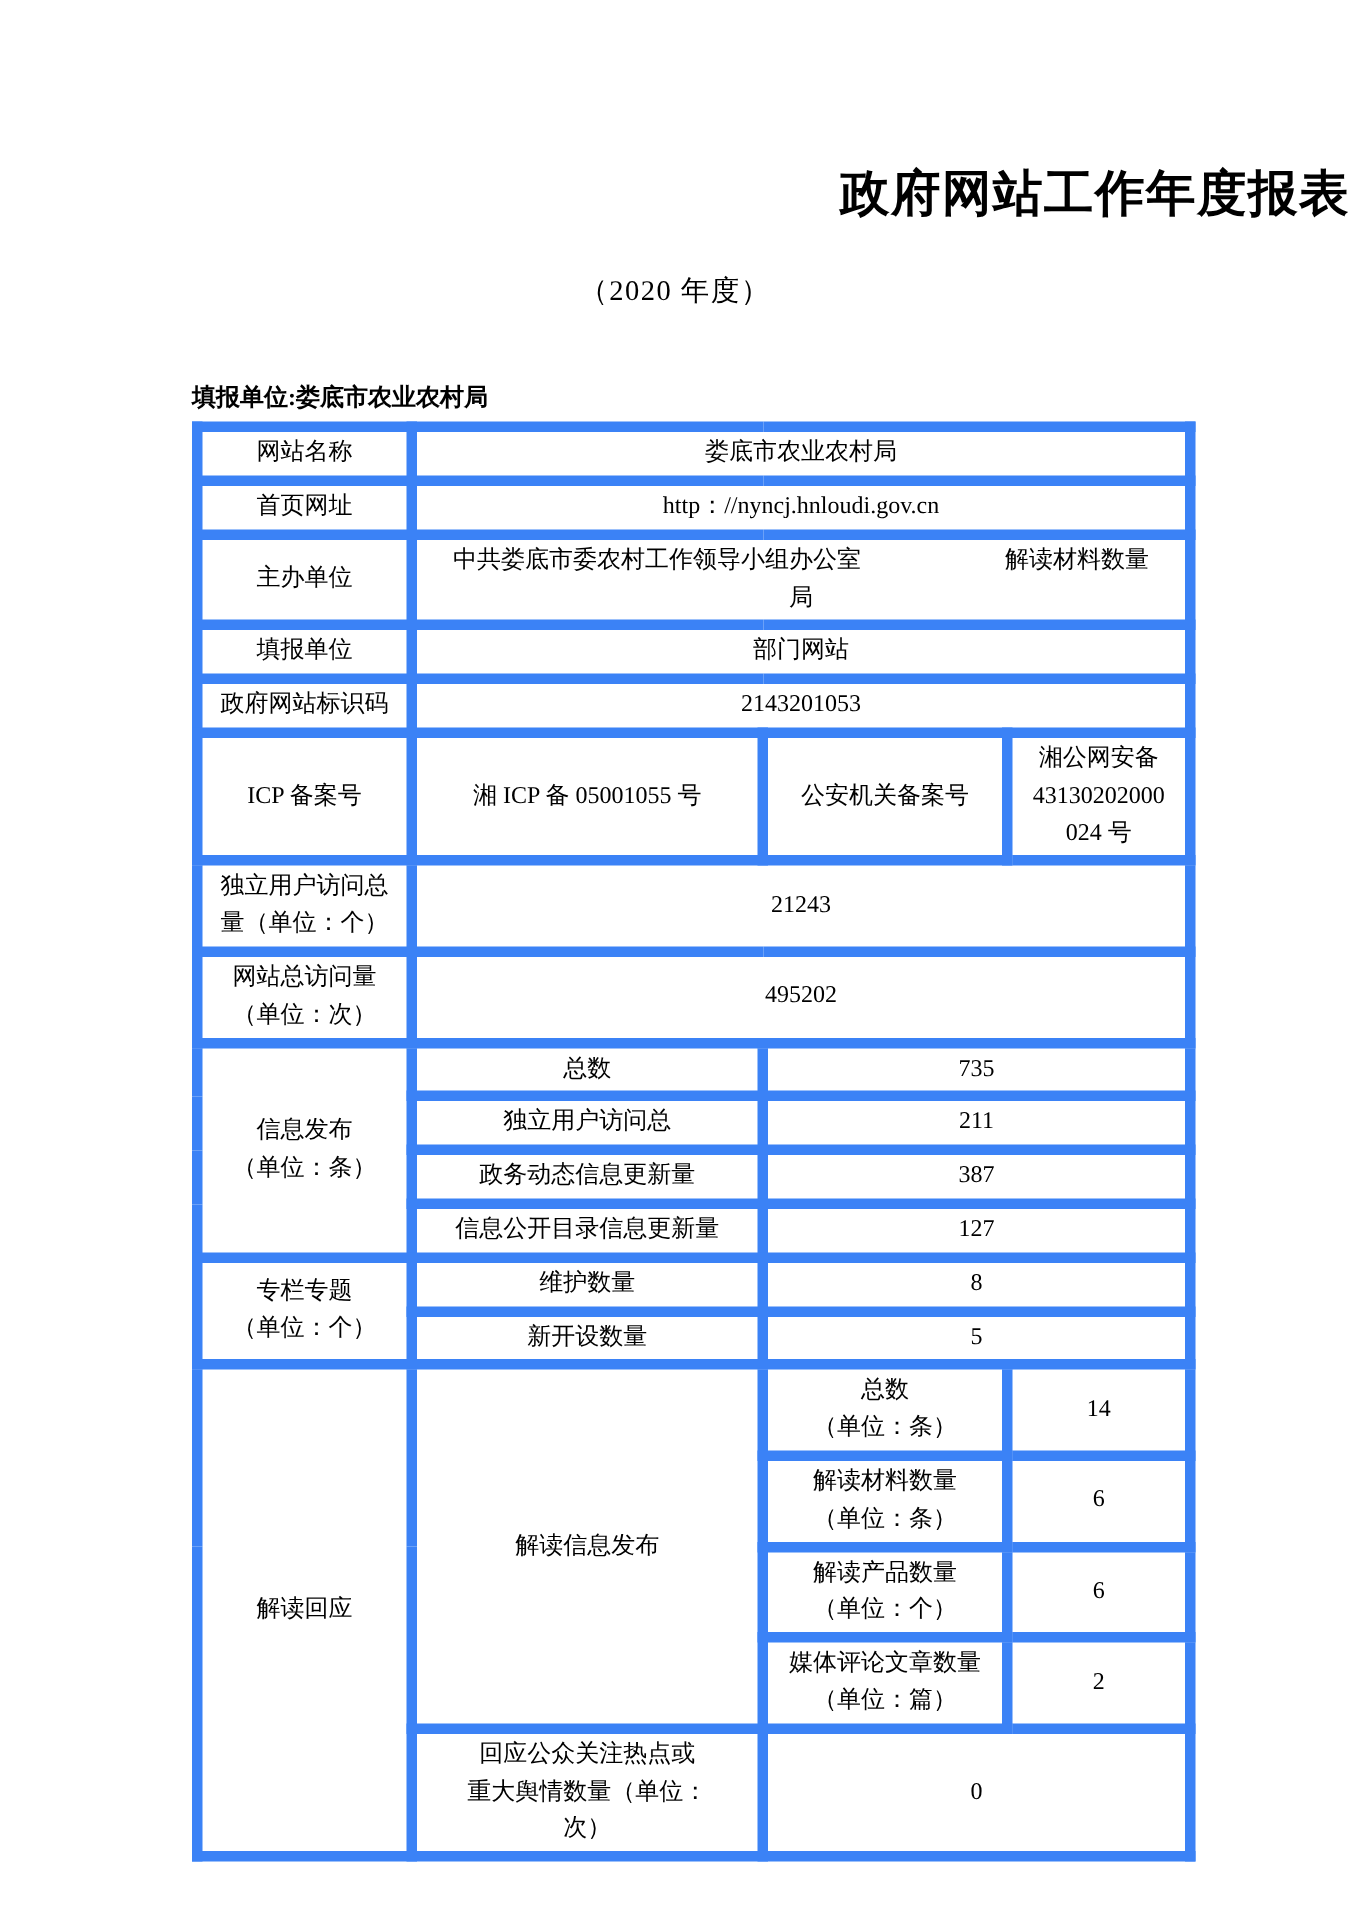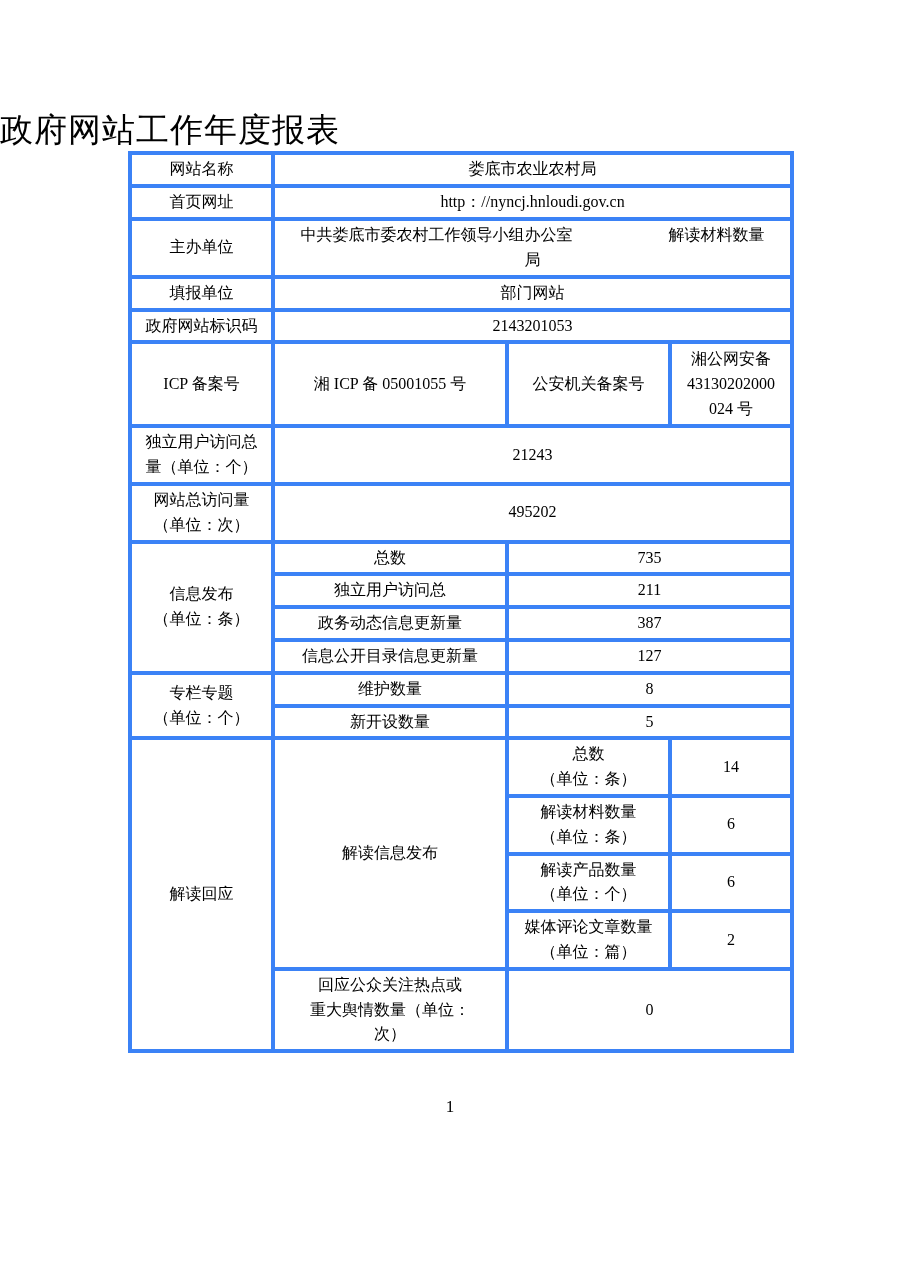--- a/index.html
+++ b/index.html
@@ -6,23 +6,23 @@
   body {
     width: 900px;
     height: 1273px;
     background: #ffffff;
     color: #000000;
     font-family: "Liberation Serif", "DejaVu Serif", serif;
     overflow: hidden;
   }
   .doc-page { padding-top: 110px; }
   .doc-title {
-    text-align: left;
+    text-align: right;
     font-size: 33px;
-    font-weight: normal;
+    font-weight: bold;
     letter-spacing: 1px;
     margin: 0;
     line-height: 1.25;
   }
   .doc-subtitle {
     text-align: center;
     font-size: 19px;
     margin-top: 30px;
     letter-spacing: 1px;
   }
@@ -31,42 +31,44 @@
     font-size: 16px;
     font-weight: bold;
   }
   table.report {
     border-collapse: collapse;
     table-layout: fixed;
     width: 662px;
     margin-left: 128px;
   }
   table.report td {
-    border: 4px solid #3b82f6;
+    border: 7px solid #3b82f6;
     text-align: center;
     vertical-align: middle;
     font-size: 16px;
     line-height: 1.55;
     padding: 2px 4px;
     white-space: pre-line;
     overflow: hidden;
   }
   .page-number {
     text-align: center;
     font-size: 17px;
     margin-top: 44px;
   }
 </style>
 </head>
 <body>
 
 <div class="doc-page">
 
   <h1 class="doc-title">政府网站工作年度报表</h1>
+  <div class="doc-subtitle">（2020 年度）</div>
 
+  <div class="filing-unit">填报单位:娄底市农业农村局</div>
 
   <table class="report">
     <colgroup>
       <col style="width:143px">
       <col style="width:234px">
       <col style="width:163px">
       <col style="width:122px">
     </colgroup>
     <tbody>
       <tr style="height:31px">

